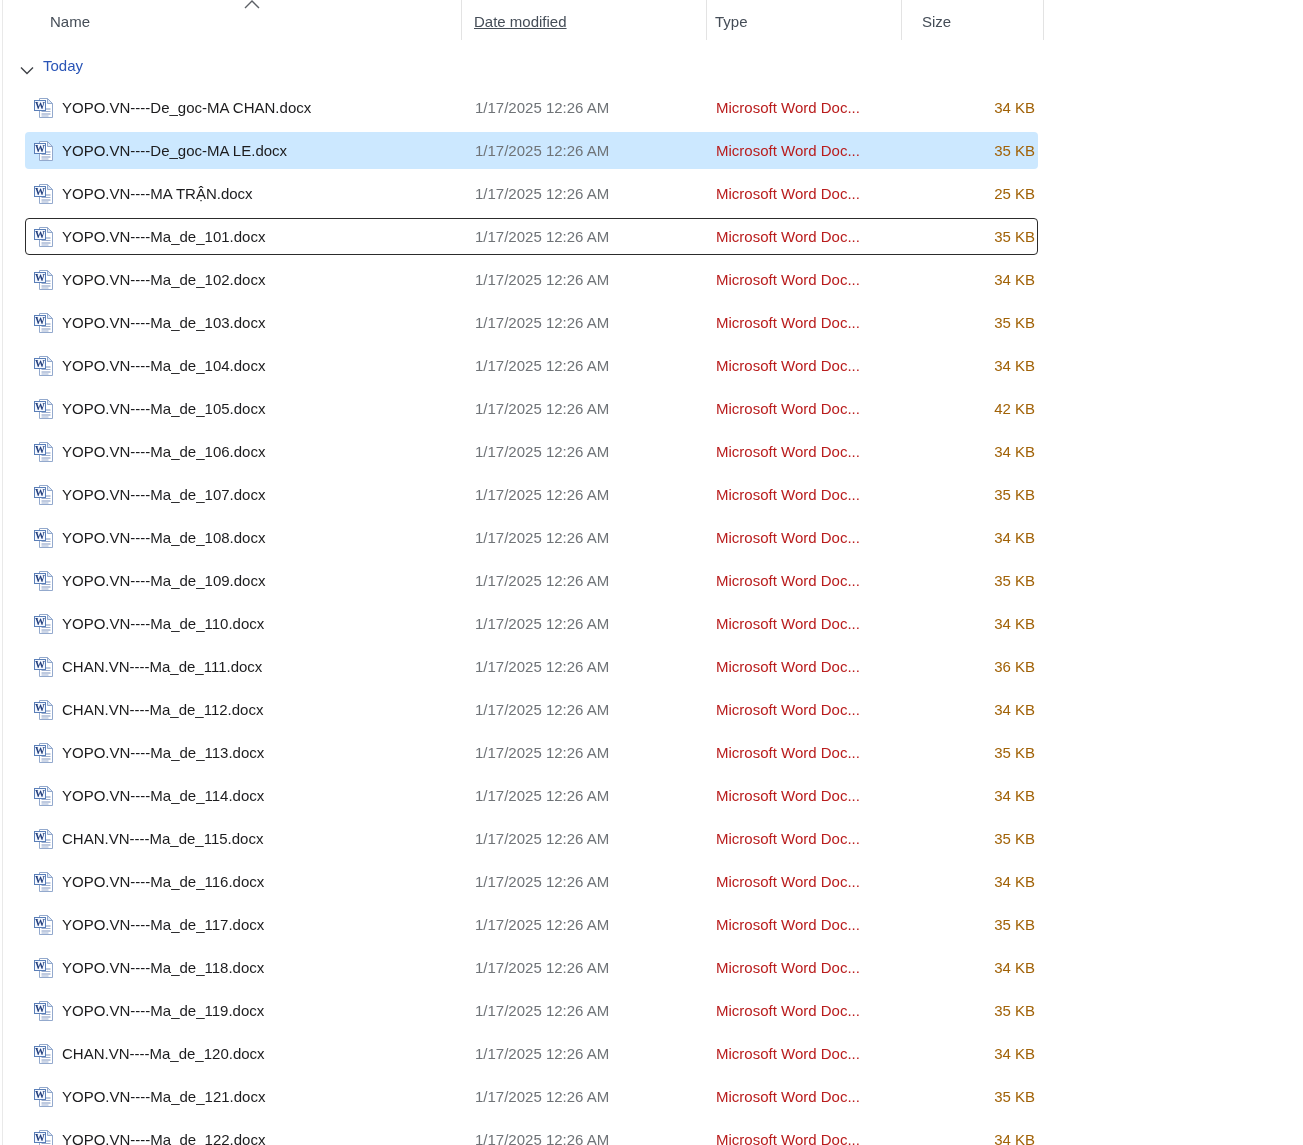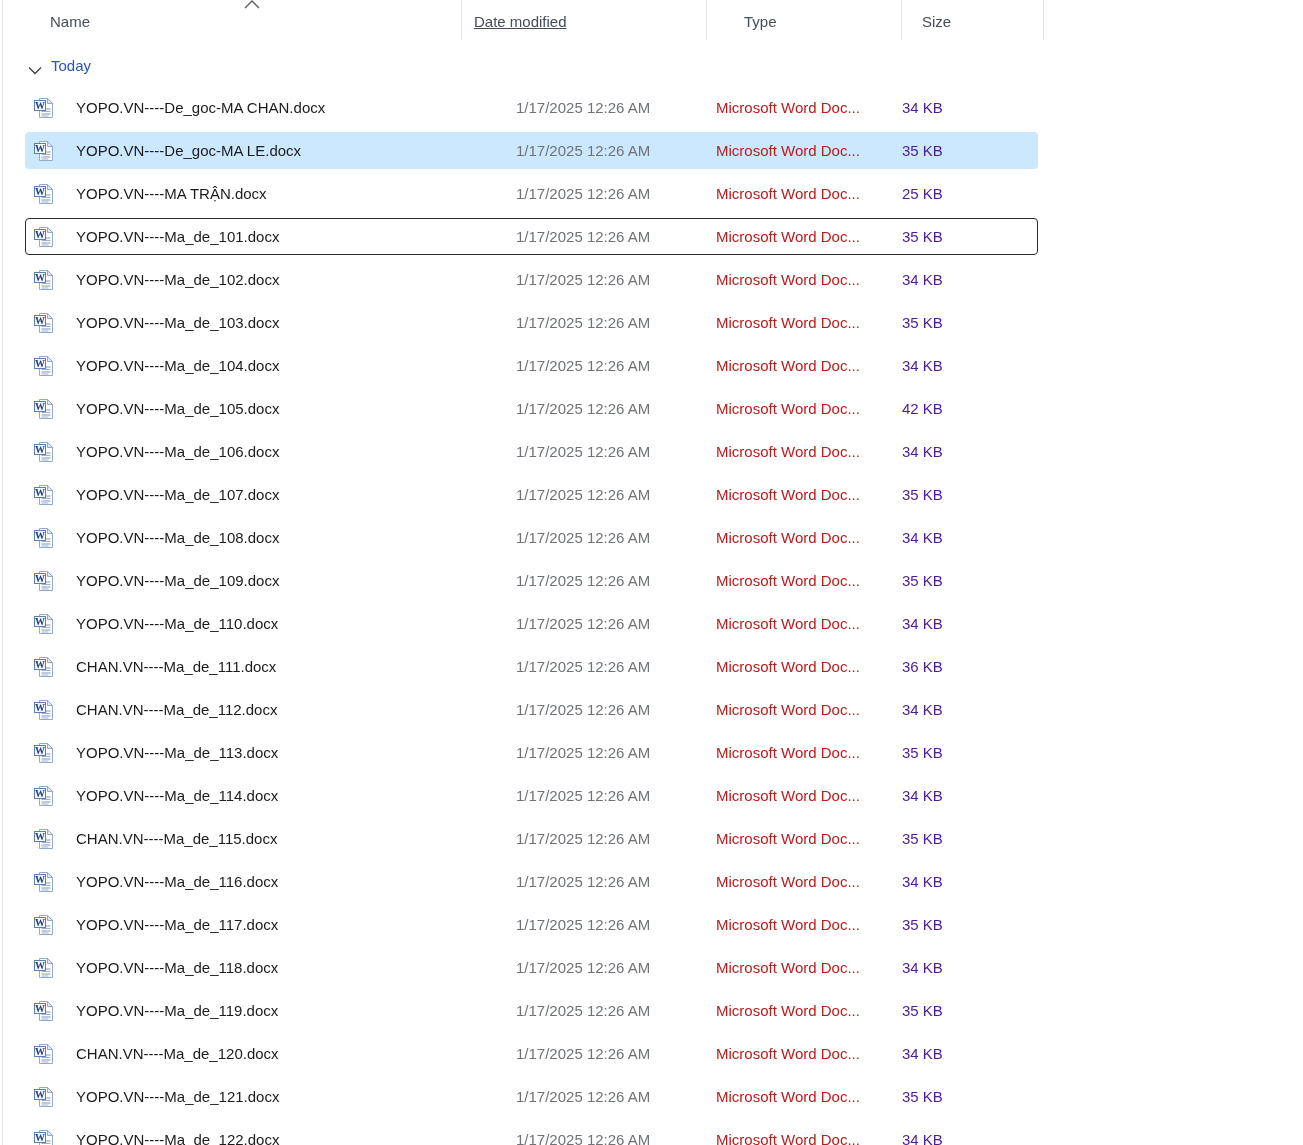--- a/index.html
+++ b/index.html
@@ -9,50 +9,50 @@
 
   
   .pane-divider { position:absolute; left:2px; top:0; width:1px; height:1145px; background:#e9e9e9; }
 
   
   .col-headers { position:absolute; left:0; top:0; width:1060px; height:40px; overflow:hidden; }
   .col-header-label { position:absolute; top:0; height:40px; line-height:44px;
                       font-size:15px; color:#454d57; white-space:nowrap; cursor:default; }
   .hdr-name { left:50px; }
   .hdr-date { left:474px;text-decoration:underline; }
-  .hdr-type { left:715px;margin-left:29px; }
+  .hdr-type { left:715px; }
   .hdr-size { left:922px; }
   .sort-chevron { position:absolute; left:244px; top:-4px; width:16px; height:12px; }
   .col-sep { position:absolute; top:0; width:1px; height:40px; background:#e3e3e3; }
   .sep1 { left:461px; } .sep2 { left:706px; } .sep3 { left:901px; } .sep4 { left:1043px; }
 
   
-  .group-row { position:absolute; left:12px; top:50px; height:30px; width:1040px;
+  .group-row { position:absolute; left:4px; top:50px; height:30px; width:1040px;
                display:flex; align-items:center; cursor:default; }
   .group-chevron { margin-left:16px; width:14px; height:9px; flex:0 0 auto; }
   .group-label { margin-left:9px; font-size:15px; color:var(--group-color,#2a55b7); }
 
   
   .rows { position:absolute; left:0; top:86px; width:1060px; }
   .row { position:relative; height:43px; }
   .row-box { position:absolute; left:25px; top:3px; width:1013px; height:37px;
              border-radius:4px; border:1px solid transparent;
              display:flex; align-items:center; cursor:default; }
   .row-box.selected { background:var(--selection-bg,#cce8ff); }
   .row-box.focused  { border-color:var(--focus-border,#2c2c2c); }
 
   .cell { white-space:nowrap; overflow:hidden; font-size:15px; }
   .cell-name { position:absolute; left:0; width:436px; height:37px;
                display:flex; align-items:center; }
   .doc-icon { margin-left:8px; width:21px; height:22px; flex:0 0 auto; }
-  .fname { margin-left:21px; color:#1c1c1e; }
-  .cell-date { position:absolute; left:449px; width:230px; line-height:37px; color:#6f7377;margin-left:41px; }
+  .fname { margin-left:7px; color:#1c1c1e; }
+  .cell-date { position:absolute; left:449px; width:230px; line-height:37px; color:#6f7377; }
   .cell-type { position:absolute; left:690px; width:186px; line-height:37px; color:#b91c1c; }
   .cell-size { position:absolute; left:876px; width:133px; line-height:37px;
-               color:#4c1d95; }
+               text-align:right; color:#a16207; }
 </style>
 </head>
 <body>
 
 <div class="explorer">
 
   <div class="pane-divider"></div>
 
   <div class="col-headers">
     <span class="sort-chevron">

